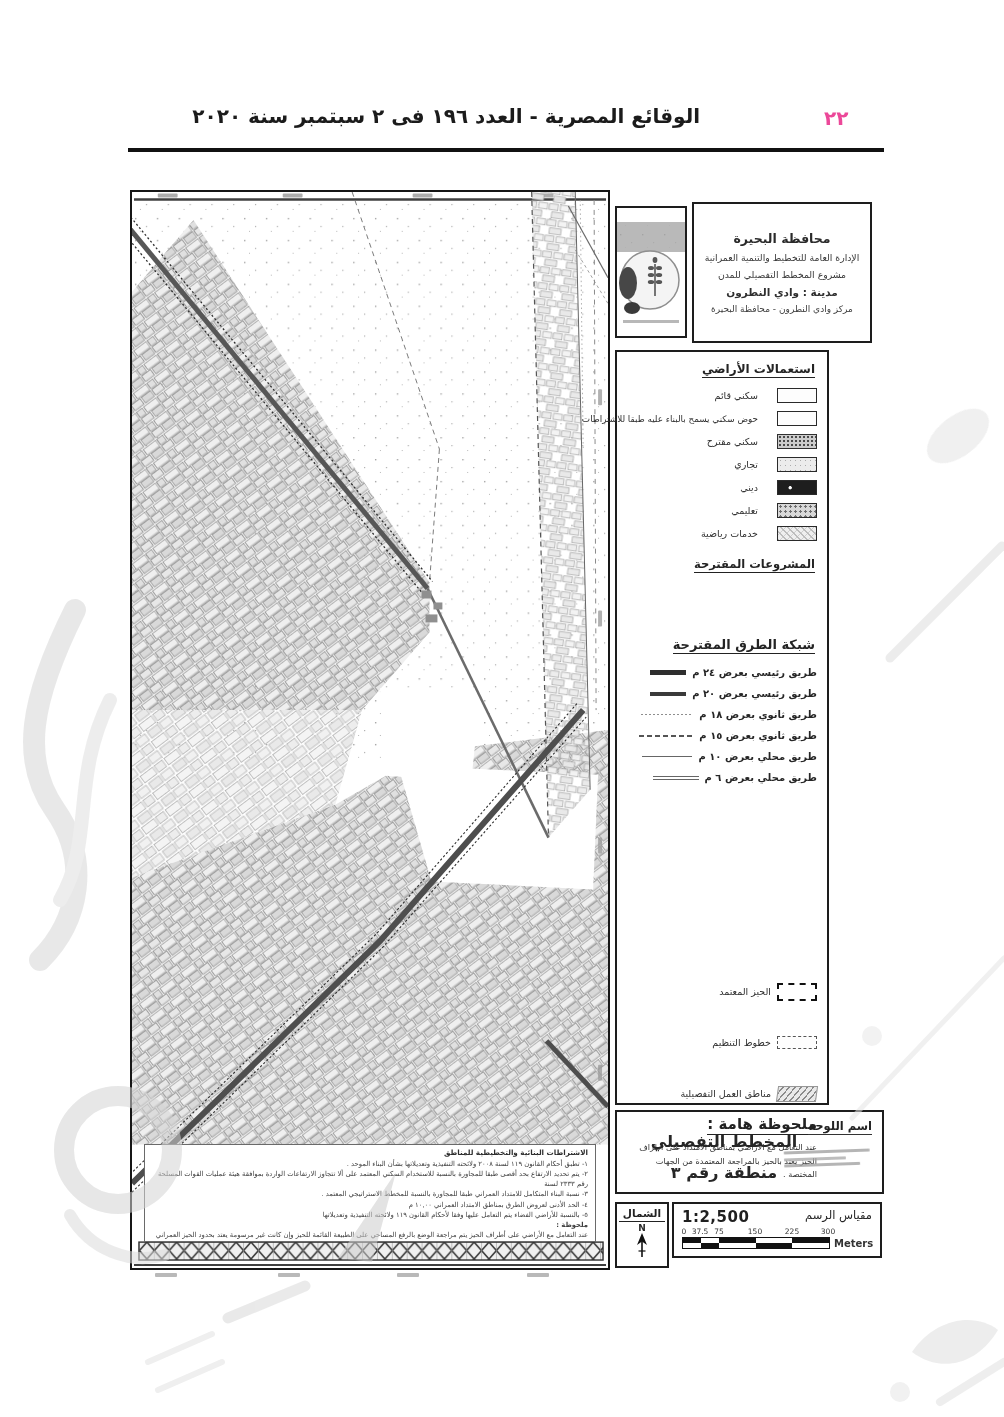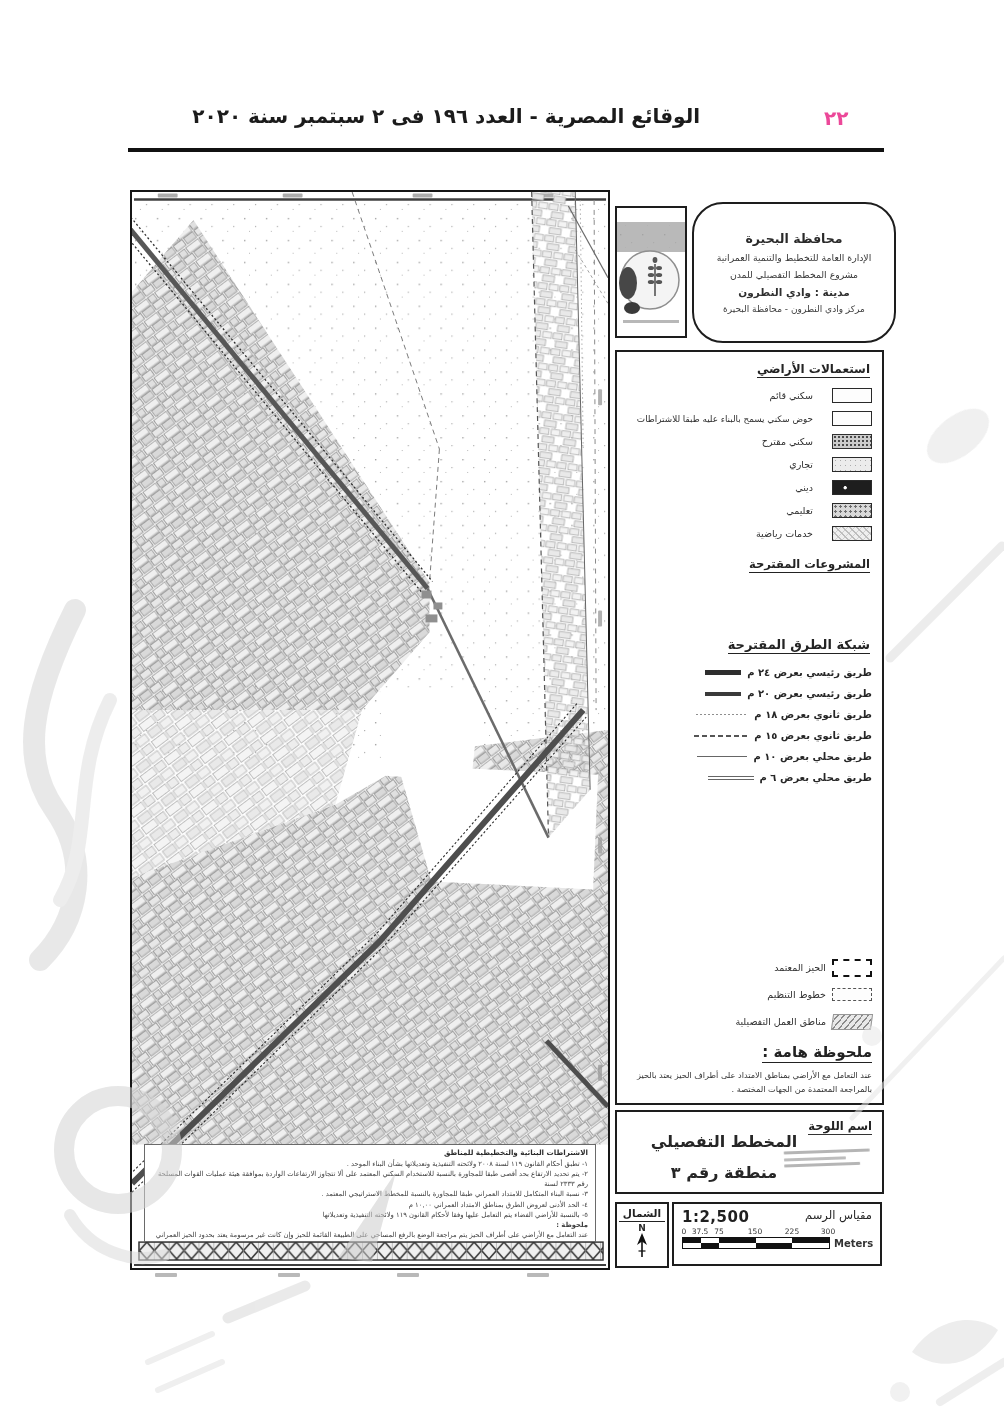--- a/index.html
+++ b/index.html
@@ -17,28 +17,28 @@
   .map-svg{position:absolute;left:0;top:0;width:100%;height:100%;display:block;}
   .map-notes{position:absolute;left:12px;top:952px;width:452px;height:98px;background:#fff;
              border:1px solid #6a6a6a;box-sizing:border-box;padding:3px 7px;direction:rtl;text-align:right;
              font-size:6.8px;line-height:1.5;color:#3c3c3c;overflow:hidden;}
   .mn-title{font-weight:700;font-size:7.2px;color:#2d2d2d;}
   .mn-note-label{font-weight:700;}
   .coord-smudges{position:absolute;left:130px;top:1273px;width:480px;height:8px;}
   .coord-smudges span{position:absolute;top:0;width:22px;height:4px;border-radius:1px;background:#a8a8a8;opacity:.8;}
   
   .logo-box{left:615px;top:206px;width:72px;height:132px;border-width:2px;}
-  .title-box{left:692px;top:202px;width:204px;height:141px;display:flex;flex-direction:column;
-             justify-content:center;gap:6px;text-align:center;direction:rtl;padding:6px 4px;border-radius:31px;}
+  .title-box{left:692px;top:202px;width:180px;height:141px;display:flex;flex-direction:column;
+             justify-content:center;gap:6px;text-align:center;direction:rtl;padding:6px 4px;}
   .tb1{font-size:12.5px;font-weight:700;color:#2a2a2a;}
   .tb2,.tb3{font-size:9.3px;color:#383838;}
   .tb4{font-size:10.5px;font-weight:700;color:#2f2f2f;}
   .tb5{font-size:9px;color:#3d3d3d;}
   
-  .legend-box{left:615px;top:350px;width:269px;height:755px;direction:rtl;padding:8px 10px 0;}
+  .legend-box{left:615px;top:350px;width:214px;height:755px;direction:rtl;padding:8px 10px 0;}
   .lg-title{font-size:12px;font-weight:700;border-bottom:1.6px solid #222;width:max-content;
             margin:2px 2px 6px 0;padding-bottom:1px;color:#242424;}
   .lu-row{display:flex;align-items:center;gap:19px;height:23px;}
   .lu-label{font-size:9.5px;white-space:nowrap;color:#2e2e2e;}
   .sw{width:40px;height:15px;border:1.6px solid #2a2a2a;flex:none;box-sizing:border-box;}
   .sw-white{background:#fdfdfd;}
   .sw-dark-stipple{background:radial-gradient(#4a4a4a 1px, transparent 1.3px) 0 0/4px 4px #cccccc;border-color:#303030;}
   .sw-light-stipple{background:radial-gradient(#ababab .8px, transparent 1px) 0 0/5px 5px #ececec;}
   .sw-black{background:radial-gradient(circle at 32% 52%, #ffffff 1.3px, transparent 2px) #1e1e1e;}
   .sw-medium-stipple{background:radial-gradient(#6d6d6d 1px, transparent 1.2px) 0 0/5px 5px #d8d8d8;}
@@ -50,21 +50,21 @@
   .road-row{display:flex;align-items:center;gap:6px;height:21px;}
   .road-label{font-size:10px;font-weight:700;white-space:nowrap;color:#262626;}
   .rs{flex:none;}
   .rs-thick{width:36px;height:5px;background:#2e2e2e;}
   .rs-thick2{width:36px;height:4px;background:#3a3a3a;}
   .rs-fine{width:52px;height:1.6px;background:repeating-linear-gradient(90deg,#8e8e8e 0 2px,transparent 2px 4px);}
   .rs-dash{width:54px;height:2px;background:repeating-linear-gradient(90deg,#555 0 5px,transparent 5px 8px);}
   .rs-thin{width:50px;height:1.6px;background:#666;}
   .rs-double{width:46px;height:4px;border-top:1.5px solid #666;border-bottom:1.5px solid #666;box-sizing:border-box;}
   .sp-roads{height:166px;}
-  .b-row{display:flex;align-items:center;gap:6px;height:27px;}
+  .b-row{display:flex;align-items:center;gap:6px;height:27px;margin-top:24px;}
   .b-label{font-size:9.5px;white-space:nowrap;color:#2e2e2e;}
   .bs{flex:none;box-sizing:border-box;}
   .bs-dashed-box{width:40px;height:18px;border:2.4px dashed #111;background:#fff;}
   .bs-hatched-patch{width:40px;height:16px;border:1px solid #979797;transform:skewX(-8deg);
      background:repeating-linear-gradient(-55deg,#8a8a8a 0 1.4px,transparent 1.4px 5px),#e9e9e9;}
   .bs-dashed-rect{width:40px;height:13px;border:1.6px dashed #555;background:#fdfdfd;}
   .note-title{font-size:15px;font-weight:700;border-bottom:1.6px solid #222;width:max-content;
               margin:8px 0 6px;padding-bottom:1px;}
   .note-text{font-size:8.2px;line-height:1.65;color:#333;padding-left:4px;}
   
@@ -75,21 +75,21 @@
   .stamp i{display:block;height:3px;background:#9d9d9d;margin-bottom:3.5px;border-radius:1px;}
   .stamp i:nth-child(2){width:72%;background:#a8a8a8;}
   .stamp i:nth-child(3){width:88%;}
   .plate-name{position:absolute;left:26px;top:14px;width:162px;text-align:center;direction:rtl;
               font-size:16px;font-weight:700;line-height:1.95;color:#262626;}
   
   .north-box{left:615px;top:1202px;width:54px;height:66px;text-align:center;}
   .north-label{font-size:10.5px;font-weight:700;direction:rtl;padding:3px 0 2px;margin:0 2px;
                border-bottom:1.5px solid #222;}
   .north-n{font-size:9px;font-weight:700;margin-top:1px;color:#2b2b2b;}
-  .scale-box{left:672px;top:1202px;width:210px;height:64px;padding:4px 8px;}
+  .scale-box{left:672px;top:1202px;width:210px;height:56px;padding:4px 8px;}
   .scale-row1{display:flex;justify-content:space-between;align-items:flex-start;}
   .scale-ratio{font-size:15px;font-weight:700;letter-spacing:.5px;color:#1f1f1f;}
   .scale-label{font-size:11.5px;font-weight:400;direction:rtl;color:#262626;margin-left:36px;}
   .scale-ticks{position:relative;height:10px;margin-top:1px;font-size:7.5px;color:#333;}
   .scale-ticks span{position:absolute;top:0;transform:translateX(-50%);}
   .scale-bar-wrap{display:flex;align-items:center;gap:4px;}
   .scale-bar{width:146px;height:10px;border:1px solid #111;box-sizing:content-box;display:flex;flex-direction:column;}
   .sb-row{display:flex;height:5px;}
   .sb-row i{display:block;height:100%;}
   .sb-b{background:#111;} .sb-w{background:#fff;}

